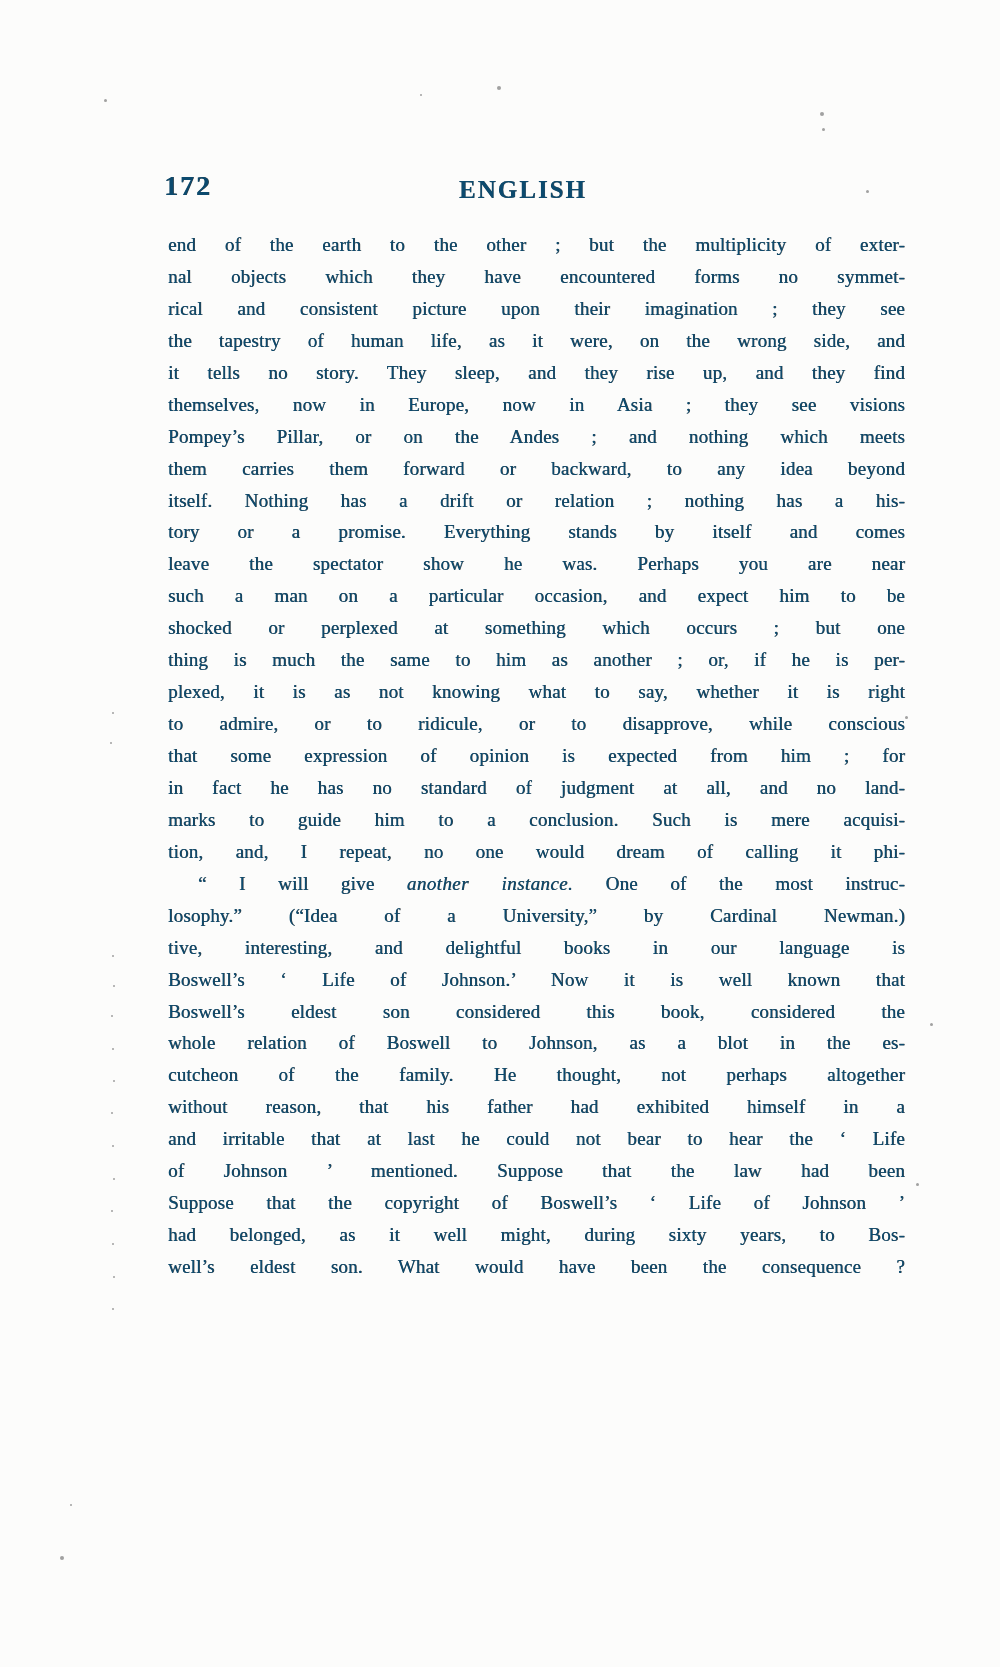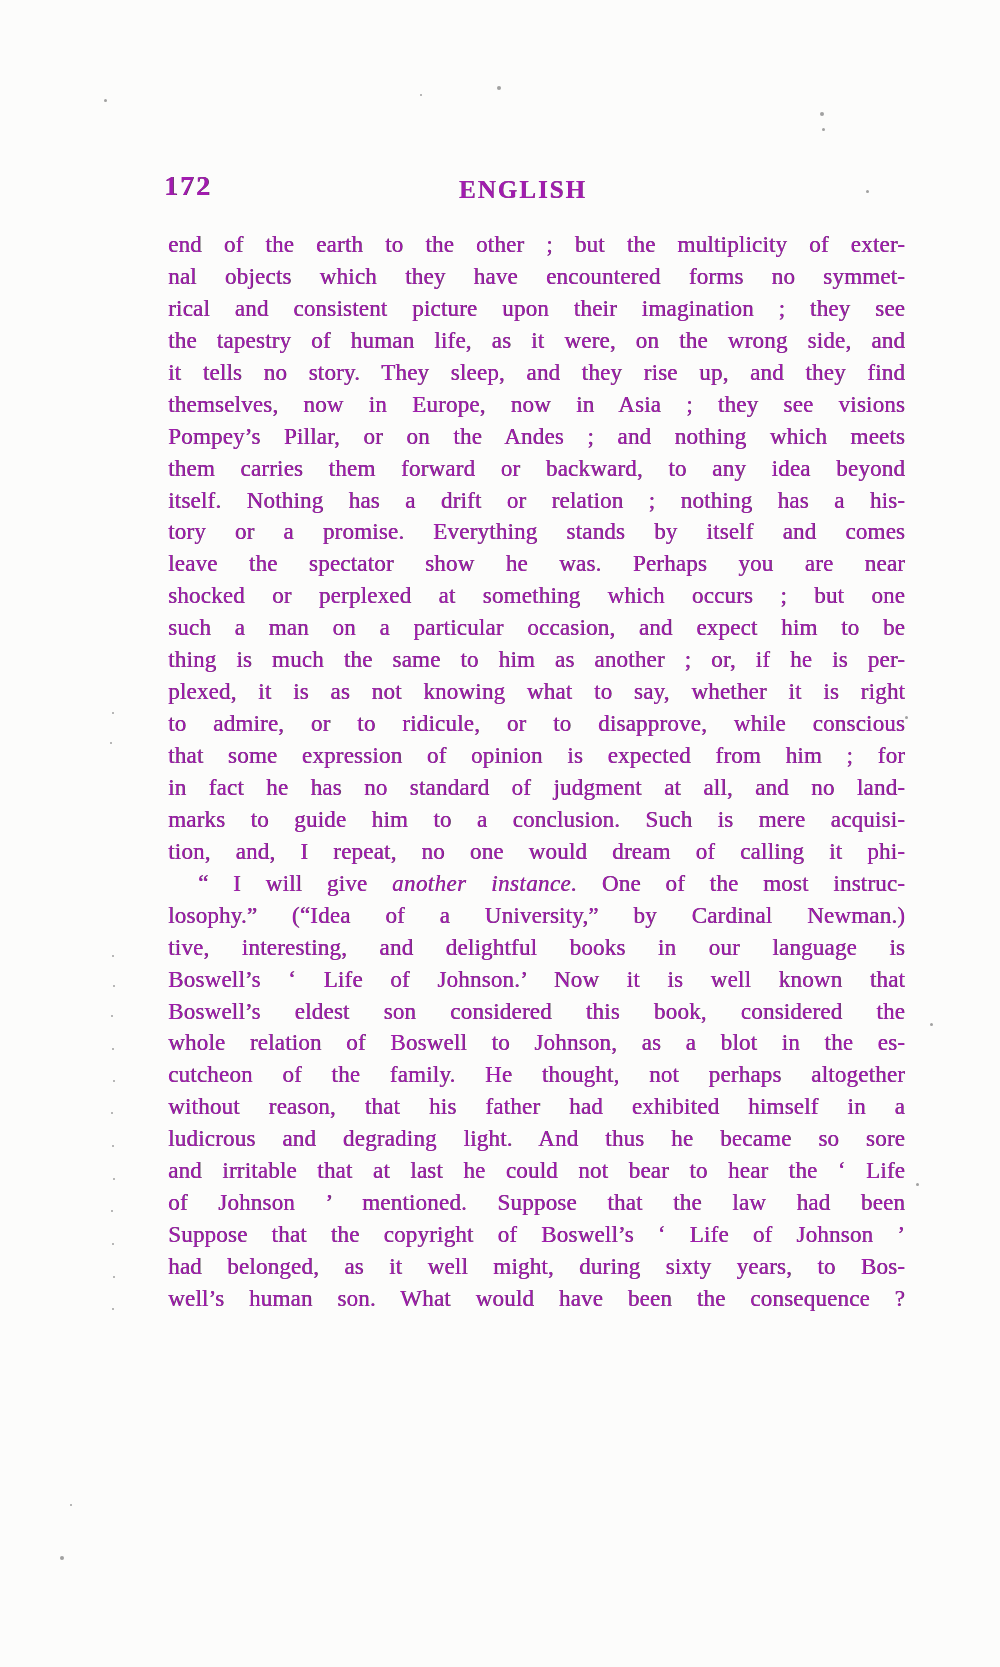--- a/index.html
+++ b/index.html
@@ -8,21 +8,21 @@
     background: #e8e8e8;
   }
   .page {
     position: relative;
     width: 1000px;
     height: 1667px;
     margin: 0 auto;
     background: #fcfcfb;
     overflow: hidden;
     font-family: "Liberation Serif", "DejaVu Serif", serif;
-    color: #a21caf;
+    color: #0c4a6e;
   }
   .pagenum {
     position: absolute;
     left: 164px;
     top: 170px;
     font-size: 28px;
     font-weight: bold;
     letter-spacing: 2px;
     text-shadow: 0.4px 0 0 rgba(20,20,20,0.85);
   }
@@ -35,21 +35,21 @@
     font-size: 25px;
     letter-spacing: 2px;
     font-weight: bold;
     text-shadow: 0.3px 0 0 rgba(20,20,20,0.7);
   }
   .body-text {
     position: absolute;
     left: 168px;
     top: 229px;
     width: 737px;
-    font-size: 23px;
+    font-size: 19px;
     letter-spacing: 0.2px;
     text-shadow: 0.45px 0 0 rgba(20,20,20,0.8);
   }
   .line {
     height: 31.95px;
     line-height: 31.95px;
     text-align: justify;
     text-align-last: justify;
     white-space: nowrap;
     overflow: visible;
@@ -79,43 +79,42 @@
       <div class="line"><span>nal objects which they have encountered forms no symmet-</span></div>
       <div class="line"><span>rical and consistent picture upon their imagination ; they see</span></div>
       <div class="line"><span>the tapestry of human life, as it were, on the wrong side, and</span></div>
       <div class="line"><span>it tells no story.  They sleep, and they rise up, and they find</span></div>
       <div class="line"><span>themselves, now in Europe, now in Asia ; they see visions</span></div>
       <div class="line"><span>Pompey’s Pillar, or on the Andes ; and nothing which meets</span></div>
       <div class="line"><span>them carries them forward or backward, to any idea beyond</span></div>
       <div class="line"><span>itself.  Nothing has a drift or relation ; nothing has a his-</span></div>
       <div class="line"><span>tory or a promise.  Everything stands by itself and comes</span></div>
       <div class="line"><span>leave the spectator show he was.  Perhaps you are near</span></div>
+      <div class="line"><span>such a man on a particular occasion, and expect him to be</span></div>
       <div class="line"><span>shocked or perplexed at something which occurs ; but one</span></div>
-      <div class="line"><span>such a man on a particular occasion, and expect him to be</span></div>
       <div class="line"><span>thing is much the same to him as another ; or, if he is per-</span></div>
       <div class="line"><span>plexed, it is as not knowing what to say, whether it is right</span></div>
       <div class="line"><span>to admire, or to ridicule, or to disapprove, while conscious</span></div>
       <div class="line"><span>that some expression of opinion is expected from him ; for</span></div>
       <div class="line"><span>in fact he has no standard of judgment at all, and no land-</span></div>
       <div class="line"><span>marks to guide him to a conclusion.  Such is mere acquisi-</span></div>
       <div class="line"><span>tion, and, I repeat, no one would dream of calling it phi-</span></div>
       <div class="line indent"><span>“ I will give </span><i>another instance.</i><span>  One of the most instruc-</span></div>
       <div class="line"><span>losophy.”  (“Idea of a University,” by Cardinal Newman.)</span></div>
       <div class="line"><span>tive, interesting, and delightful books in our language is</span></div>
       <div class="line"><span>Boswell’s ‘ Life of Johnson.’  Now it is well known that</span></div>
       <div class="line"><span>Boswell’s eldest son considered this book, considered the</span></div>
       <div class="line"><span>whole relation of Boswell to Johnson, as a blot in the es-</span></div>
       <div class="line"><span>cutcheon of the family.  He thought, not perhaps altogether</span></div>
       <div class="line"><span>without reason, that his father had exhibited himself in a</span></div>
-      <div class="line"><span>ludicrous and degrading light.  And thus he became so sore</span></div>
       <div class="line"><span>and irritable that at last he could not bear to hear the ‘ Life</span></div>
       <div class="line"><span>of Johnson ’ mentioned.  Suppose that the law had been</span></div>
       <div class="line"><span>Suppose that the copyright of Boswell’s ‘ Life of Johnson ’</span></div>
       <div class="line"><span>had belonged, as it well might, during sixty years, to Bos-</span></div>
-      <div class="line"><span>well’s human son.  What would have been the consequence ?</span></div>
+      <div class="line"><span>well’s eldest son.  What would have been the consequence ?</span></div>
     </div>
 <div class="speck" style="left: 497px; top: 86px; width: 4px; height: 4px;"></div>
     <div class="speck" style="left: 820px; top: 112px; width: 4px; height: 4px;"></div>
     <div class="speck" style="left: 104px; top: 99px; width: 3px; height: 3px;"></div>
     <div class="speck" style="left: 822px; top: 128px; width: 3px; height: 3px;"></div>
     <div class="speck" style="left: 420px; top: 94px; width: 2px; height: 2px;"></div>
     <div class="speck" style="left: 866px; top: 190px; width: 3px; height: 3px;"></div>
     <div class="speck" style="left: 930px; top: 1023px; width: 3px; height: 3px;"></div>
     <div class="speck" style="left: 916px; top: 1183px; width: 3px; height: 3px;"></div>
     <div class="speck" style="left: 112px; top: 712px; width: 2px; height: 2px;"></div>

